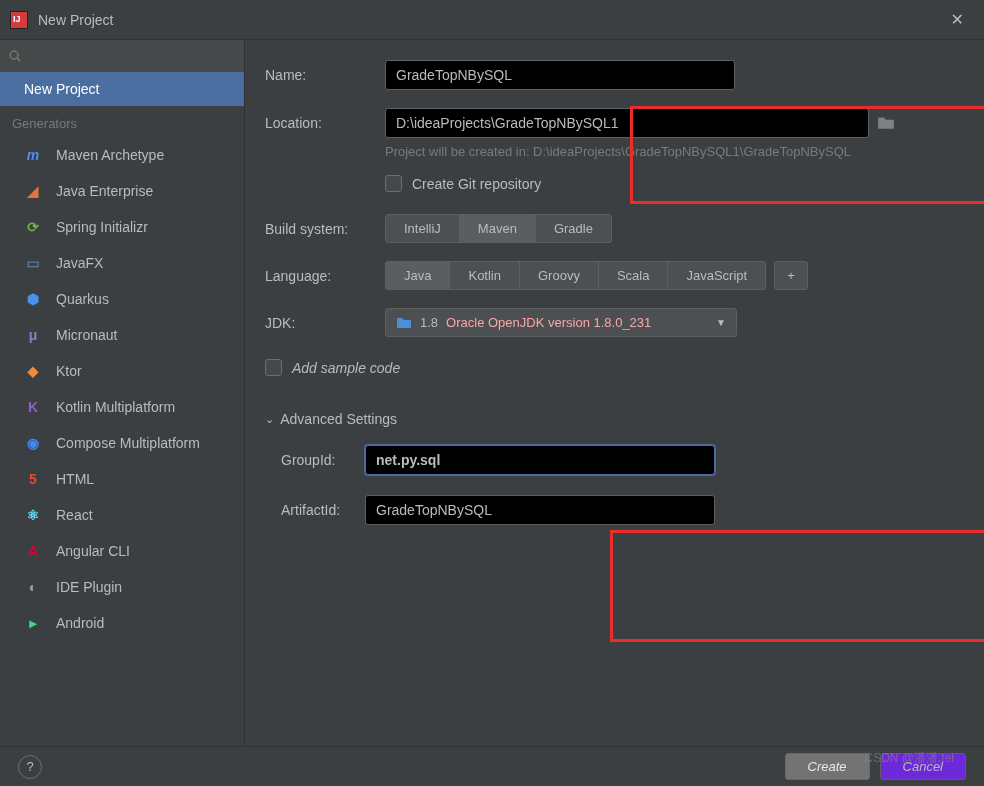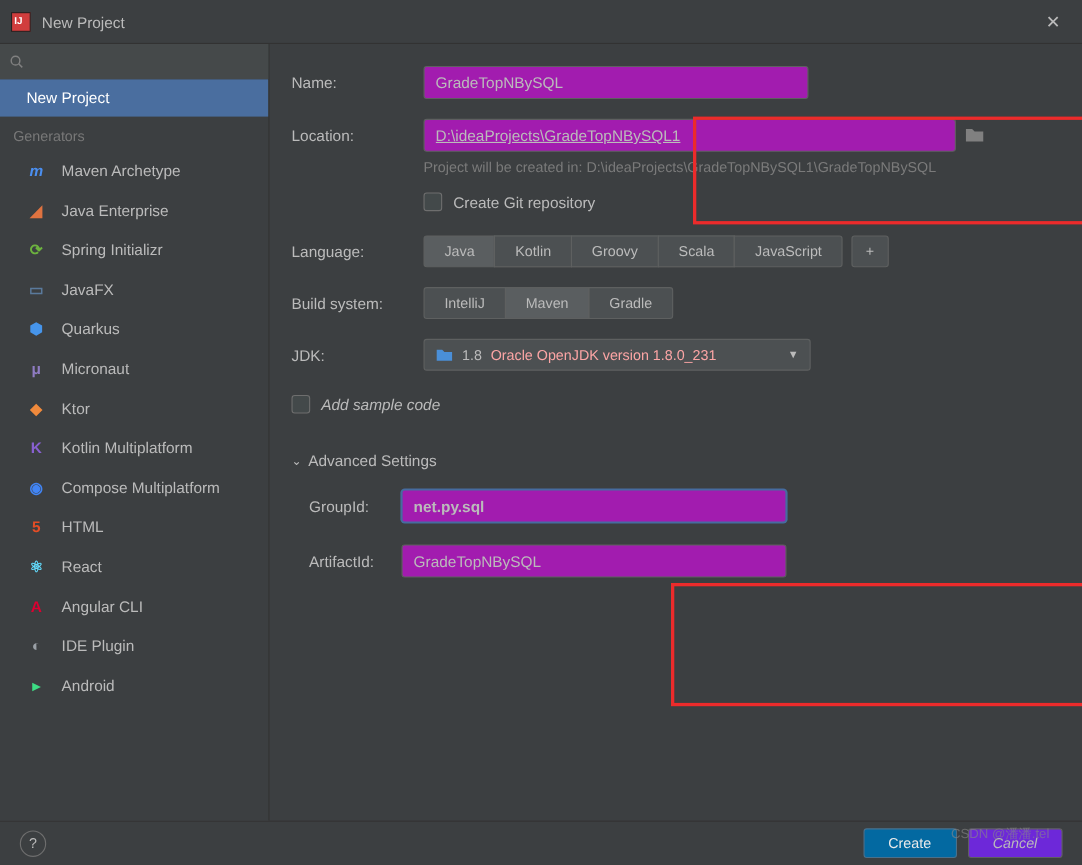--- a/index.html
+++ b/index.html
@@ -76,30 +76,30 @@
     .content {
       flex: 1;
       padding: 20px 10px 10px 20px;
       position: relative;
       overflow: hidden;
     }
     .form-row { display: flex; align-items: center; margin-bottom: 18px; }
     .form-label { width: 120px; color: #bbb; font-size: 14px; }
     .form-label-indent { width: 100px; color: #bbb; font-size: 14px; padding-left: 16px; }
     .text-input {
-      background: #a21caf;
+      background: #000000;
       border: 1px solid #5e6060;
       color: #bbb;
       padding: 6px 10px;
       font-size: 14px;
       border-radius: 3px;
       width: 350px;
     }
     .text-input.focused { border-color: #466ca0; box-shadow: 0 0 0 1px #466ca0; font-weight: bold; }
-    .text-input.wide { width: 484px; text-decoration: underline; }
+    .text-input.wide { width: 484px; }
     .hint-text { margin-left: 120px; color: #7a7a7a; font-size: 13px; margin-top: -12px; margin-bottom: 16px; }
     .checkbox-row { display: flex; align-items: center; gap: 10px; margin-left: 120px; margin-bottom: 22px; }
     .checkbox {
       width: 17px; height: 17px;
       border: 1px solid #6e6e6e;
       border-radius: 3px;
       background: #43494a;
       cursor: pointer;
     }
     .checkbox-label { color: #bbb; font-size: 14px; }
@@ -159,21 +159,21 @@
       font-size: 13px;
     }
     .footer-btns { margin-left: auto; display: flex; gap: 10px; }
     .btn {
       padding: 5px 22px;
       border-radius: 3px;
       font-size: 13px;
       cursor: pointer;
       border: 1px solid #5e6060;
     }
-    .btn.primary { background: #0369a1; color: #eaeaea; border-color: #4a708b; }
+    .btn.primary { background: #737373; color: #eaeaea; border-color: #4a708b; font-style: italic; }
     .btn.secondary { background: #6d28d9; color: #bbb; font-style: italic; }
     .watermark { position: absolute; bottom: 19px; right: 30px; color: #888; font-size: 12px; opacity: 0.6; }
     .adv-block { padding-left: 0; }
     .adv-row { display: flex; align-items: center; margin-bottom: 20px; }
     .plain-cb-row { display: flex; align-items: center; gap: 10px; margin-top: 22px; font-style: italic; }
   </style>
 </head>
 <body>
 
 <div class="titlebar">
@@ -271,44 +271,44 @@
       <svg class="folder-pick" viewBox="0 0 16 16" fill="#808080">
           <path d="M1 3h5l2 2h7v8H1z"></path>
         </svg>
     </div>
 
     <div class="hint-text">Project will be created in: D:\ideaProjects\GradeTopNBySQL1\GradeTopNBySQL</div>
 
     <div class="checkbox-row">
       <div class="checkbox"></div>
       <div class="checkbox-label">Create Git repository</div>
+    </div>
+
+    <div class="form-row">
+      <div class="form-label">Build system:</div>
+      <div class="btn-group" id="build-group">
+          <div class="btn-seg">IntelliJ</div>
+          <div class="btn-seg selected">Maven</div>
+          <div class="btn-seg">Gradle</div>
+        </div>
     </div>
 
     <div class="form-row">
       <div class="form-label">Language:</div>
       <div class="btn-group" id="lang-group">
           <div class="btn-seg selected">Java</div>
           <div class="btn-seg">Kotlin</div>
           <div class="btn-seg">Groovy</div>
           <div class="btn-seg">Scala</div>
           <div class="btn-seg">JavaScript</div>
         </div>
       <div class="btn-seg plus">+</div>
     </div>
 
     <div class="form-row">
-      <div class="form-label">Build system:</div>
-      <div class="btn-group" id="build-group">
-          <div class="btn-seg">IntelliJ</div>
-          <div class="btn-seg selected">Maven</div>
-          <div class="btn-seg">Gradle</div>
-        </div>
-    </div>
-
-    <div class="form-row">
       <div class="form-label">JDK:</div>
       <div class="jdk-select">
         <svg width="16" height="14" viewBox="0 0 16 14" fill="#4a8fd8">
             <path d="M1 2h5l2 2h7v8H1z"></path>
           </svg>
         <span class="ver">1.8</span>
         <span class="desc">Oracle OpenJDK version 1.8.0_231</span>
         <span class="arrow">▼</span>
       </div>
     </div>

